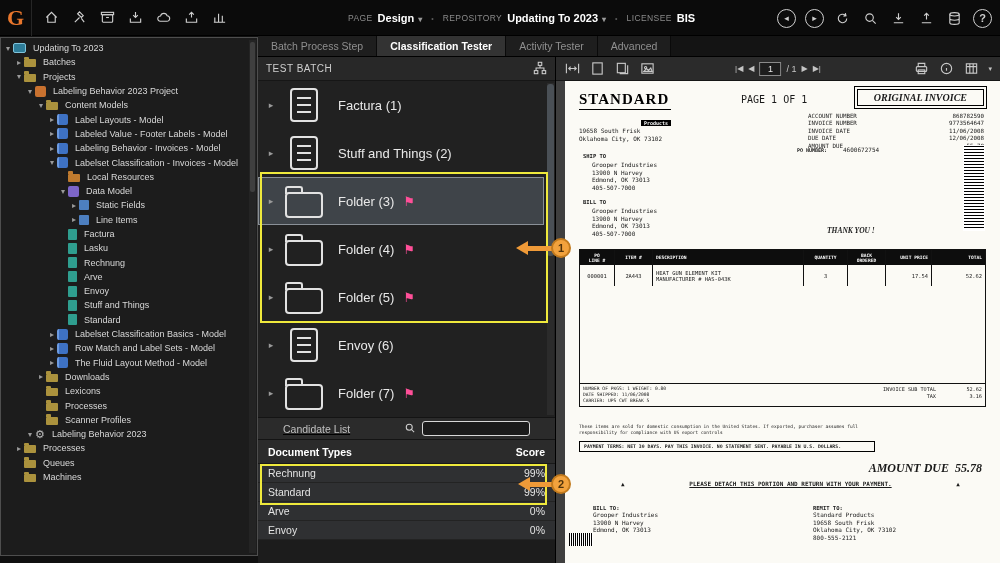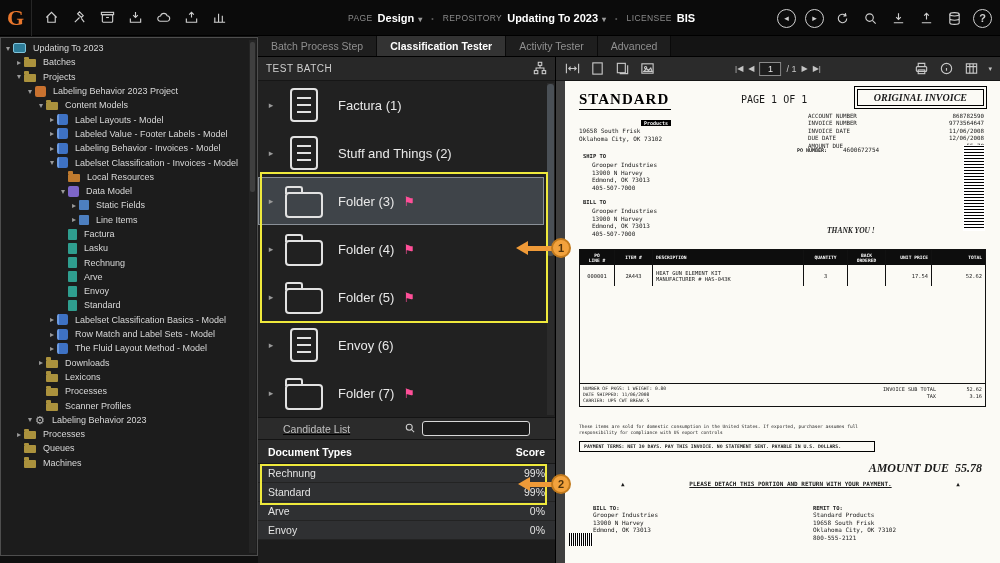--- a/index.html
+++ b/index.html
@@ -348,20 +348,25 @@
           <span class="tree-label">Arve</span>
         </div>
         <div class="tree-row" style="padding-left: 57px;">
           <span class="tw"></span>
           <span class="ti ic-page"></span>
           <span class="tree-label">Envoy</span>
         </div>
         <div class="tree-row" style="padding-left: 57px;">
           <span class="tw"></span>
           <span class="ti ic-page"></span>
+          <span class="tree-label">Stuff and Things</span>
+        </div>
+        <div class="tree-row" style="padding-left: 57px;">
+          <span class="tw"></span>
+          <span class="ti ic-page"></span>
           <span class="tree-label">Standard</span>
         </div>
         <div class="tree-row" style="padding-left: 46px;">
           <span class="tw">▸</span>
           <span class="ti ic-model"></span>
           <span class="tree-label">Labelset Classification Basics - Model</span>
         </div>
         <div class="tree-row" style="padding-left: 46px;">
           <span class="tw">▸</span>
           <span class="ti ic-model"></span>

